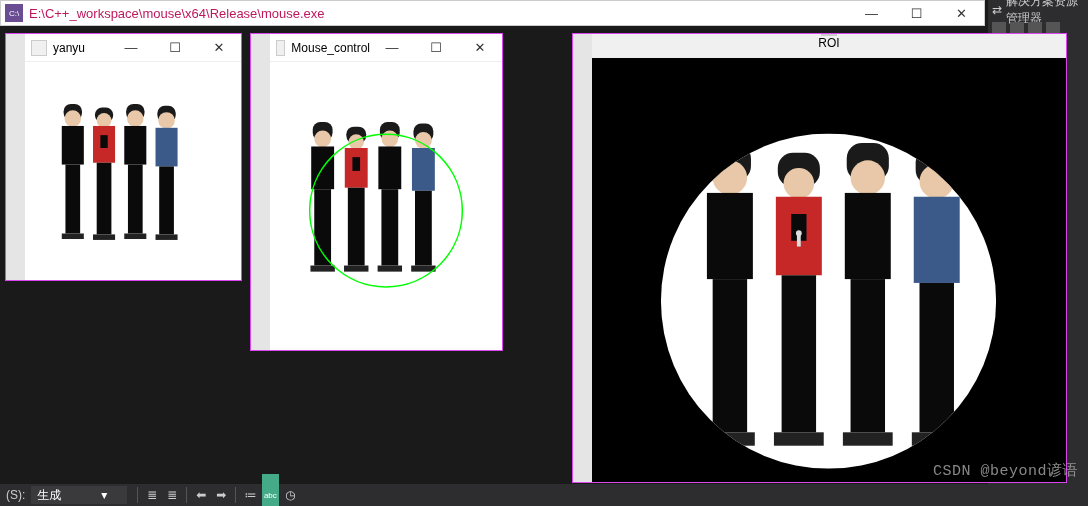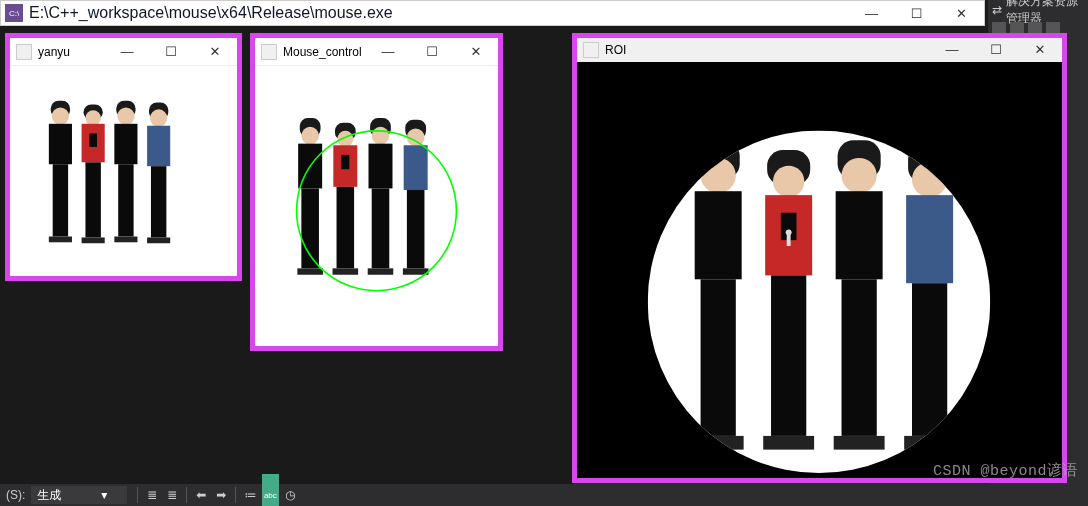--- a/index.html
+++ b/index.html
@@ -1,40 +1,40 @@
 <!DOCTYPE html>
 <html><head>
 <meta charset="utf-8">
 <style>
 *{margin:0;padding:0;box-sizing:border-box;font-family:"Segoe UI","Microsoft YaHei",sans-serif;font-size:12px;}
 body{width:1088px;height:506px;background:#1a1a1a;position:relative;overflow:hidden;}
 
 .main-window{position:absolute;left:0;top:0;width:985px;height:26px;background:#fff;border:1px solid #ccc;display:flex;align-items:center;}
 .main-icon{width:18px;height:18px;background:#6a4c93;margin-left:4px;margin-right:6px;color:#fff;font-size:8px;display:flex;align-items:center;justify-content:center;}
-.main-title{flex:1;color:#0f172a;font-size:16px;}
+.main-title{flex:1;color:#be185d;font-size:13px;}
 .main-ctrls{display:flex;}
 .main-ctrl{width:45px;height:24px;display:flex;align-items:center;justify-content:center;color:#333;font-size:13px;cursor:default;}
 
 .side-panel{position:absolute;right:0;top:0;width:100px;height:506px;background:#2d2d30;color:#ccc;}
 .side-top{height:20px;display:flex;align-items:center;padding:0 4px;font-size:11px;}
 .side-icon-row{height:20px;display:flex;gap:4px;padding:2px 4px;}
 .sm-icon{width:14px;height:14px;background:#555;}
 .side-item{padding:2px 8px;font-size:11px;color:#bbb;}
 
-.sub-window{position:absolute;background:#e5e5e5;border:5px solid #d946ef;}
+.sub-window{position:absolute;background:#e5e5e5;border:1px solid #d946ef;padding-left:19px;}
 .sub-titlebar{height:28px;background:#fff;display:flex;align-items:center;border-bottom:1px solid #eee;}
 .sub-icon{width:16px;height:16px;margin-left:6px;margin-right:6px;background:#f0f0f0;border:1px solid #ccc;}
 .sub-title{flex:1;color:#000;font-size:12px;}
 .sub-ctrls{display:flex;}
 .sub-ctrl{width:44px;height:27px;display:flex;align-items:center;justify-content:center;color:#333;font-size:13px;cursor:default;}
 
 .win-yanyu{left:5px;top:33px;width:237px;height:248px;}
 .win-mouse{left:250px;top:33px;width:253px;height:318px;}
 .win-roi{left:572px;top:33px;width:495px;height:450px;}
-.win-roi .sub-titlebar{height:24px;background:#f0f0f0;}
+.win-roi .sub-titlebar{height:24px;background:#f0f0f0;flex-direction:column;}
 .win-roi .sub-body{background:#000;}
 
 .sub-body{position:relative;overflow:hidden;background:#fff;height:calc(100% - 28px);}
 .win-roi .sub-body{height:calc(100% - 24px);}
 
 .bottom-bar{position:absolute;left:0;bottom:0;width:1088px;height:22px;background:#2d2d30;display:flex;align-items:center;color:#ccc;font-size:11px;}
 .bb-label{padding:0 6px;}
 .bb-combo{background:#3a3a3c;padding:1px 20px 1px 6px;color:#fff;margin-right:6px;height:18px;display:flex;align-items:center;}
 .bb-sep{width:1px;height:16px;background:#555;margin:0 4px;}
 .bb-icon{width:20px;height:18px;display:flex;align-items:center;justify-content:center;color:#ccc;}

